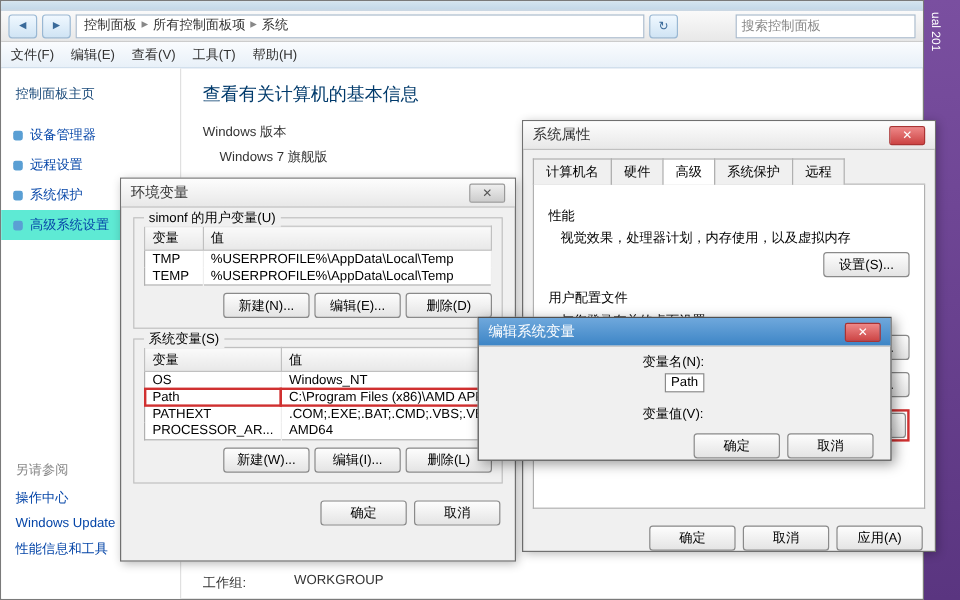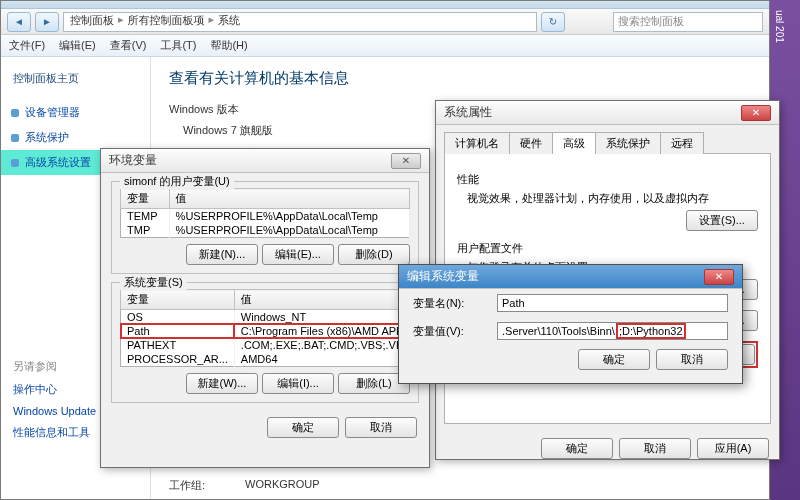--- a/index.html
+++ b/index.html
@@ -53,21 +53,21 @@
 .var-table th { background: linear-gradient(#fafafa,#e8e8e8); border: 1px solid #c0c0c0; padding: 2px 6px; text-align: left; font-weight: normal; }
 .var-table td { padding: 1px 6px; border-right: 1px solid #eee; white-space: nowrap; overflow: hidden; }
 .var-table tr.hl td { outline: 2px solid #d03030; outline-offset: -1px; }
 .tbl-btns { text-align: right; margin-top: 6px; display:flex; justify-content:flex-end; gap:4px; }
 .env-footer { display: flex; justify-content: flex-end; gap: 6px; padding: 6px 12px; }
 
 
 .editvar { position: absolute; left: 398px; top: 264px; width: 345px; height: 120px; background: #f0f0f0; border: 1px solid #505050; box-shadow: 3px 3px 10px rgba(0,0,0,0.4); }
 .editvar .dlg-title { background: linear-gradient(#6fa8dc,#3d85c6); color: #fff; }
 .editvar .dlg-title .x { background: linear-gradient(#e88,#c44); }
-.form-row { display: flex; align-items: center; padding: 5px 14px; gap: 14px; font-size: 11px; }
+.form-row { display: flex; align-items: center; padding: 5px 14px; gap: 2px; font-size: 11px; flex-direction: column; }
 .form-row label { width: 70px; }
 .form-row .field { flex: 1; height: 18px; background: #fff; border: 1px solid #8a8a8a; padding: 1px 4px; font-size: 11px; display:flex; align-items:center; overflow:hidden; }
 .field .hl { border: 2px solid #d03030; padding: 0 1px; margin-left: 1px; }
 .editvar-footer { display: flex; justify-content: flex-end; gap: 6px; padding: 4px 14px; }
 
 .side-app { position:absolute; right:0; top:0; width:30px; height:500px; background:linear-gradient(#7a4fa0,#5a3580); }
 .side-app .txt { color:#fff; font-size:10px; writing-mode:vertical-rl; padding:10px 4px;}
 .win-ctrl { position:absolute; right:32px; top:4px; display:flex; gap:2px;}
 .win-ctrl span{ width:26px; height:16px; background:linear-gradient(#eef,#cde); border:1px solid #9ab; border-radius:2px; display:flex;align-items:center;justify-content:center;font-size:10px;color:#456;}
 </style>
@@ -109,20 +109,24 @@
   <div class="content">
     <div class="sidebar">
       <div class="sidebar-title">控制面板主页</div>
       <div class="sidebar-sep"></div>
       <div class="sidebar-item">
           <span class="dot"></span>
           <span>设备管理器</span>
         </div>
       <div class="sidebar-item">
           <span class="dot"></span>
+          <span>远程设置</span>
+        </div>
+      <div class="sidebar-item">
+          <span class="dot"></span>
           <span>系统保护</span>
         </div>
       <div class="sidebar-item sel">
           <span class="dot"></span>
           <span>高级系统设置</span>
         </div>
       <div style="height:180px"></div>
       <div class="sidebar-footer">另请参阅</div>
       <div class="sidebar-link">操作中心</div>
       <div class="sidebar-link">Windows Update</div>
@@ -176,25 +180,25 @@
   </div>
   <div class="group-box">
     <div class="legend">simonf 的用户变量(U)</div>
     <table class="var-table">
       <tbody>
           <tr>
             <th>变量</th>
             <th>值</th>
           </tr>
       <tr>
+            <td>TMP</td>
+            <td>%USERPROFILE%\AppData\Local\Temp</td>
+          </tr>
+      <tr>
             <td>TEMP</td>
-            <td>%USERPROFILE%\AppData\Local\Temp</td>
-          </tr>
-      <tr>
-            <td>TMP</td>
             <td>%USERPROFILE%\AppData\Local\Temp</td>
           </tr>
     </tbody>
       </table>
     <div class="tbl-btns">
       <span class="win-btn">新建(N)...</span>
       <span class="win-btn">编辑(E)...</span>
       <span class="win-btn">删除(D)</span>
     </div>
   </div>
@@ -242,22 +246,18 @@
     <span class="x">✕</span>
   </div>
   <div class="form-row">
     <label>变量名(N):</label>
     <div class="field">
         <span>Path</span>
       </div>
   </div>
   <div class="form-row">
     <label>变量值(V):</label>
-    <div class="field">
-      <span>.Server\110\Tools\Binn\</span>
-        <span class="hl">;D:\Python32</span>
-    </div>
   </div>
   <div class="editvar-footer">
     <span class="win-btn">确定</span>
     <span class="win-btn">取消</span>
   </div>
 </div>
 
 </body></html>

